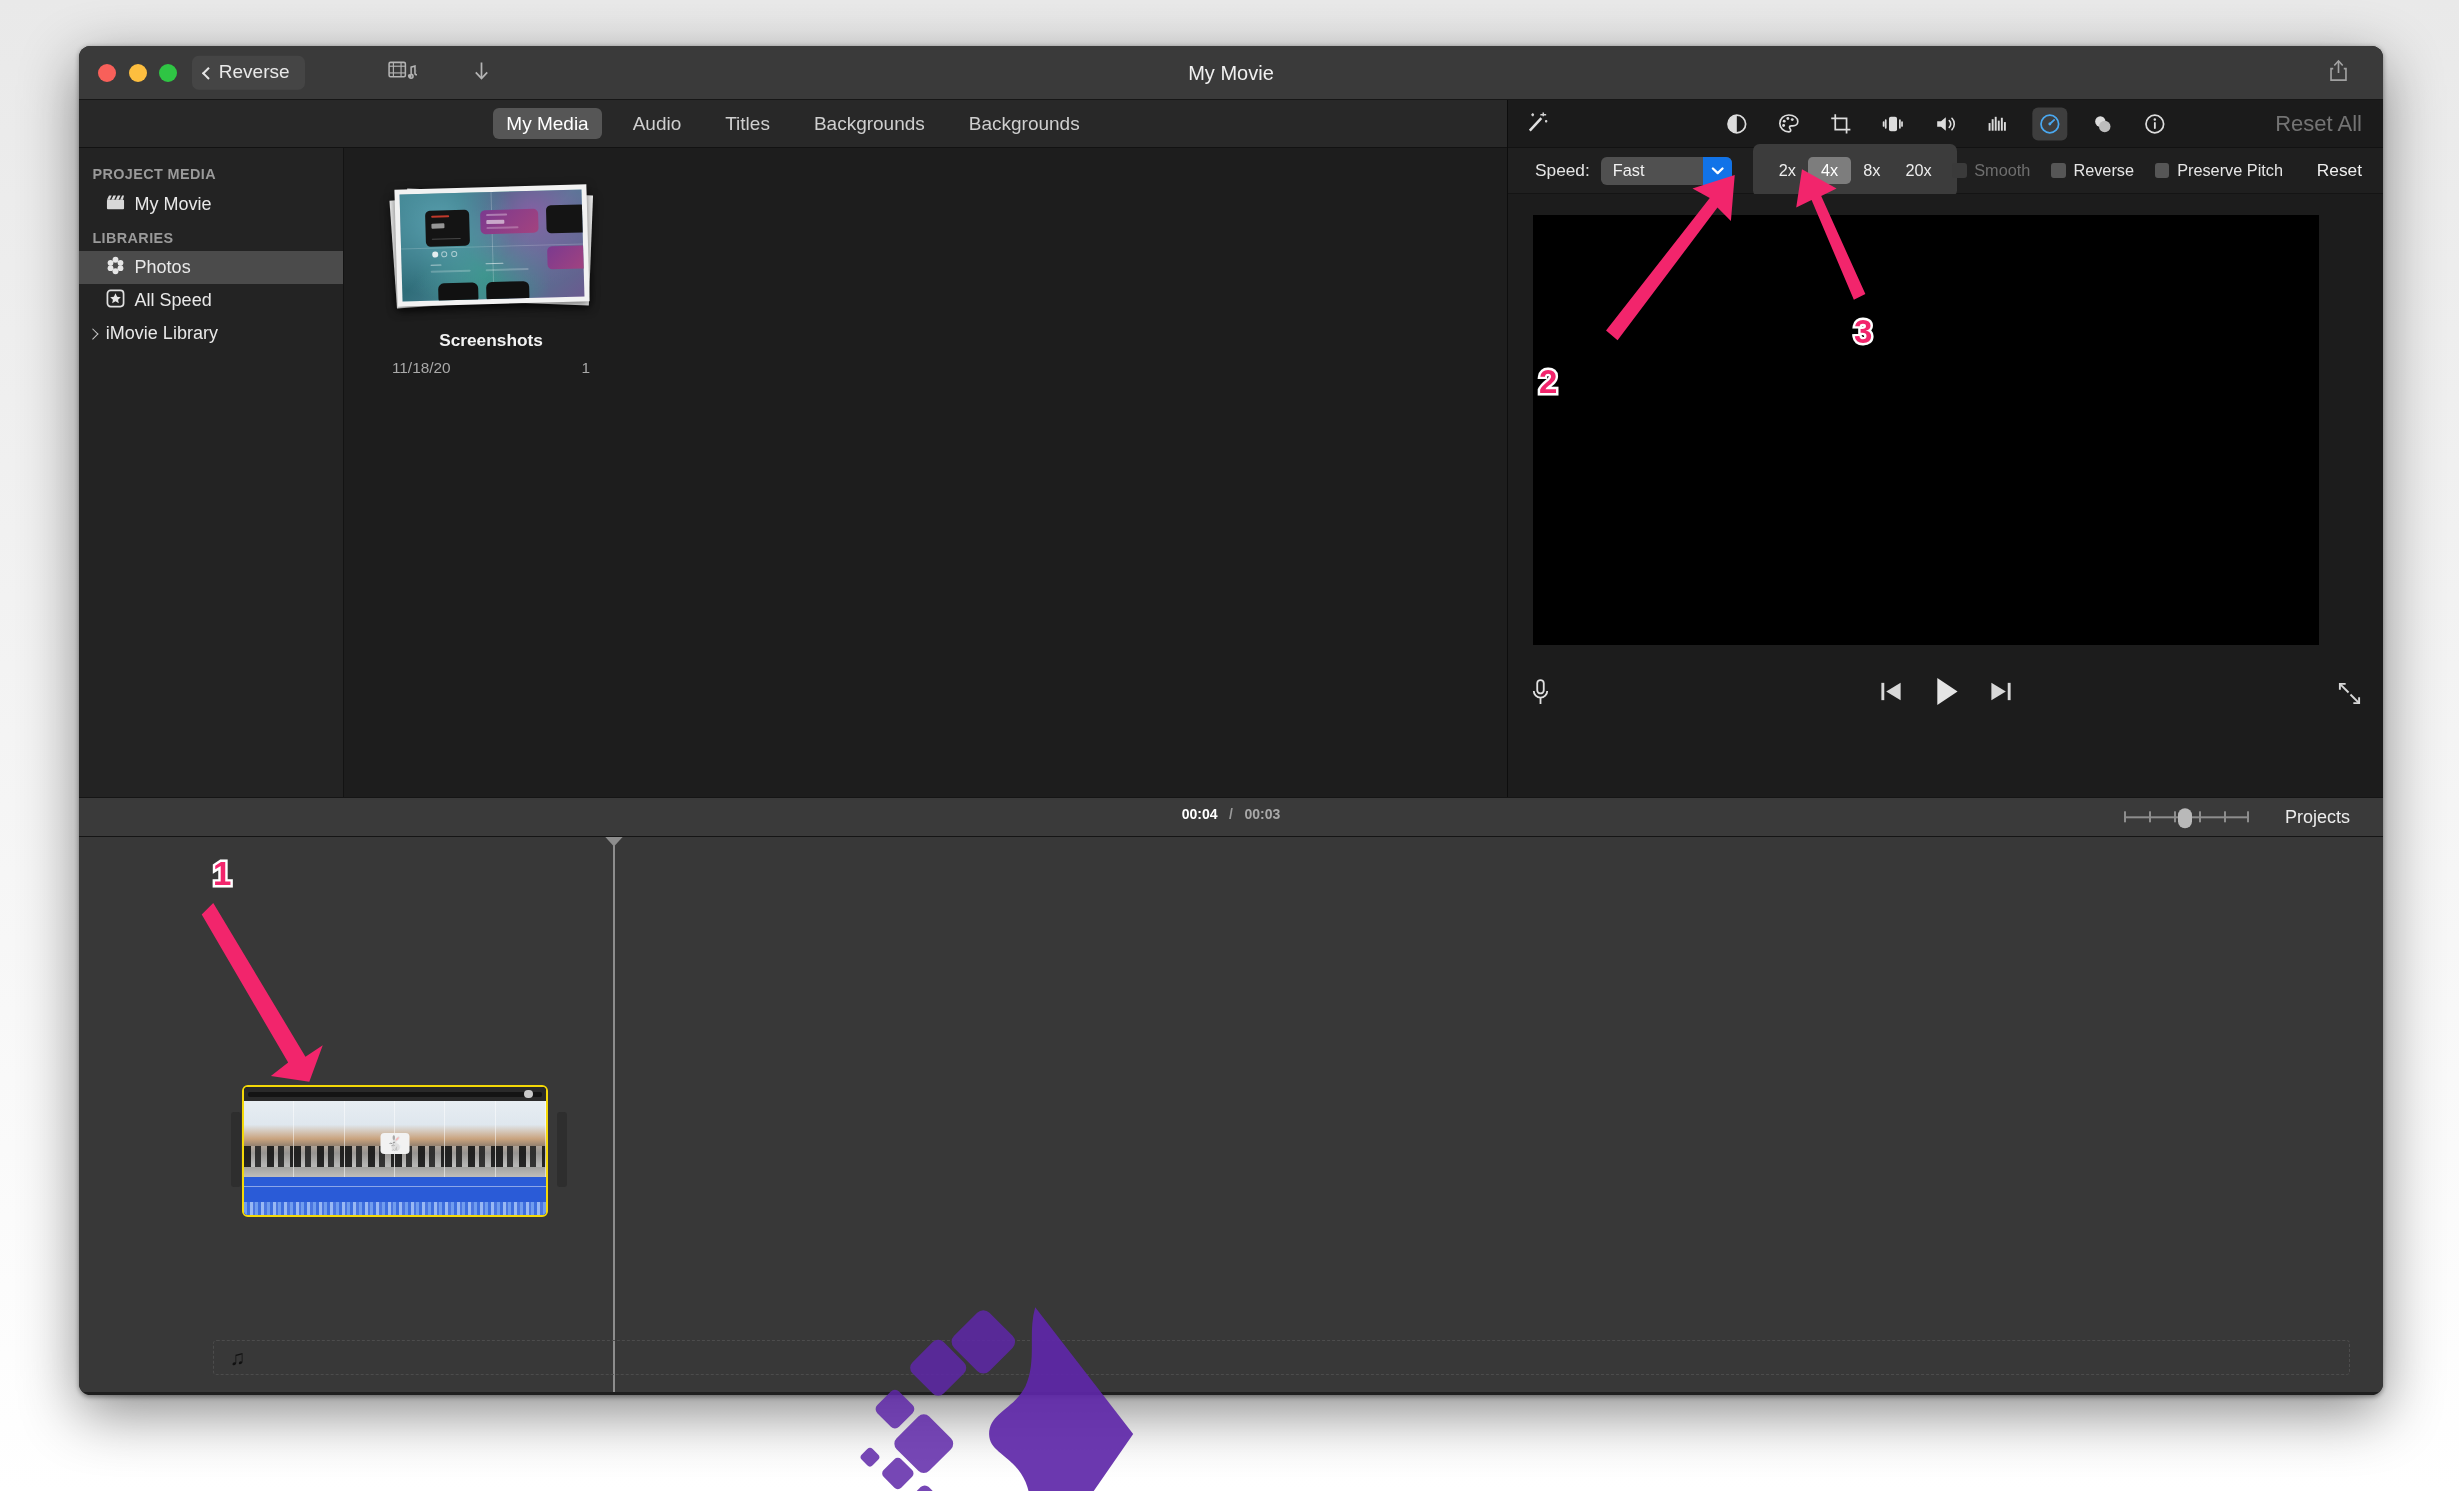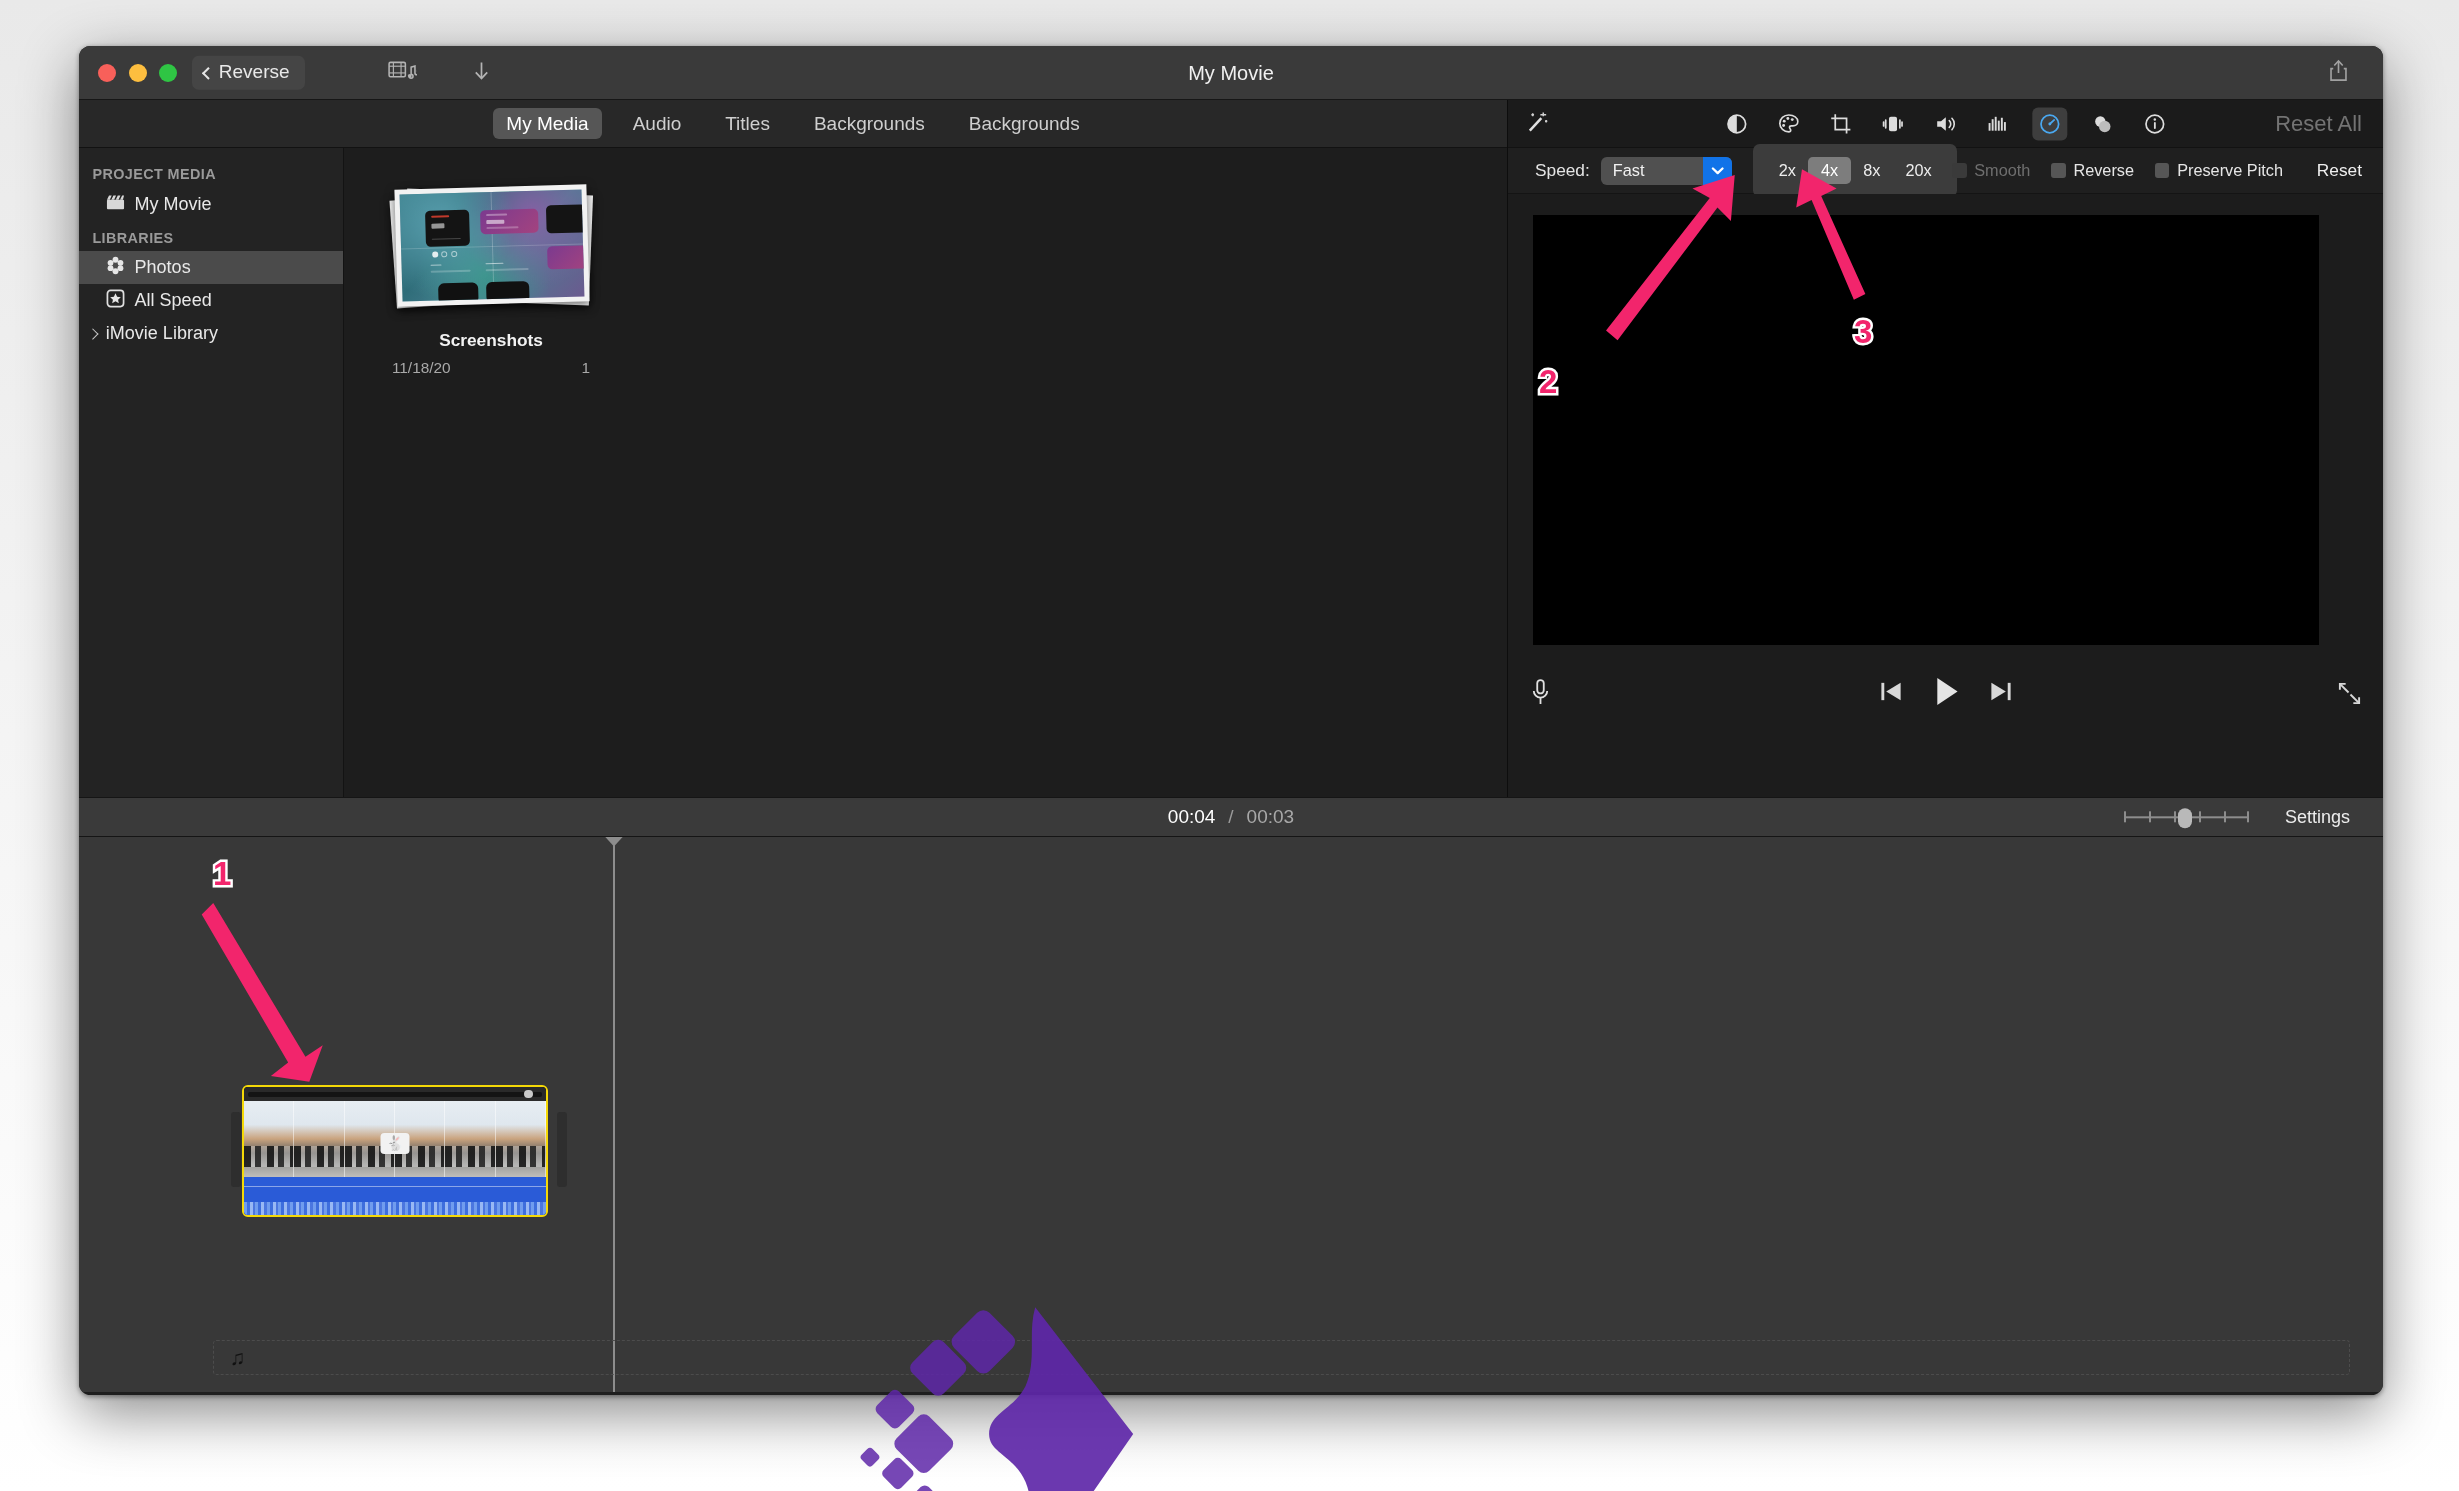--- a/index.html
+++ b/index.html
@@ -164,21 +164,21 @@
 
   .video-area { position:relative; height:603px; background:#1c1c1c; }
   .video-black { position:absolute; left:25px; top:21px; width:786px; height:430px; background:#000; }
   .play-row { position:absolute; left:0; right:0; top:475px; height:58px; }
   .mic { position:absolute; left:21px; top:7.7px; }
   .transport { position:absolute; left:50%; transform:translateX(-50%); top:5.8px; display:flex; align-items:center; gap:29px; }
   .expand { position:absolute; right:21px; top:11.5px; }
 
   
   .tc-strip { position:relative; height:40px; background:#3a3a3a; border-top:1px solid #151515; border-bottom:1px solid #151515; }
-  .tc { position:absolute; left:50%; transform:translateX(-50%); top:50%; margin-top:-11.5px; font-size:19px; }
+  .tc { position:absolute; left:50%; transform:translateX(-50%); top:50%; margin-top:-11.5px; font-size:14px;font-weight:bold; }
   .tc .cur { color:#ffffff; }
   .tc .sep { color:#9a9a9a; margin:0 7.7px; }
   .tc .tot { color:#a8a8a8; }
   .zoomslider { position:absolute; right:134px; top:50%; transform:translateY(-50%); width:125px; height:15.4px; }
   .zs-track { position:absolute; left:0; right:0; top:6.7px; height:1.9px; background:#8d8d8d; }
   .zs-tick { position:absolute; top:1.9px; width:1.9px; height:11.5px; background:#8d8d8d; }
   .zs-knob { position:absolute; left:54px; top:-1px; width:14.4px; height:20px; border-radius:7.7px; background:#b9b9b9; }
   .settings-btn { position:absolute; right:33px; top:50%; transform:translateY(-50%); color:#ececec; font-size:18px; }
 
   
@@ -571,21 +571,21 @@
           <div class="zs-track"></div>
           <span class="zs-tick" style="left:0"></span>
           <span class="zs-tick" style="left:25px"></span>
           <span class="zs-tick" style="left:50px"></span>
           <span class="zs-tick" style="left:75px"></span>
           <span class="zs-tick" style="left:100px"></span>
           <span class="zs-tick" style="left:123px"></span>
           <div class="zs-knob"></div>
         </div>
 
-        <div class="settings-btn">Settings</div>
+        <div class="settings-btn">Projects</div>
       </div>
 
       <div class="timeline">
 
         <div class="playhead">
           <div class="playhead-head"></div>
         </div>
 
         <div class="clip-handle l"></div>
         <div class="clip-handle r"></div>

